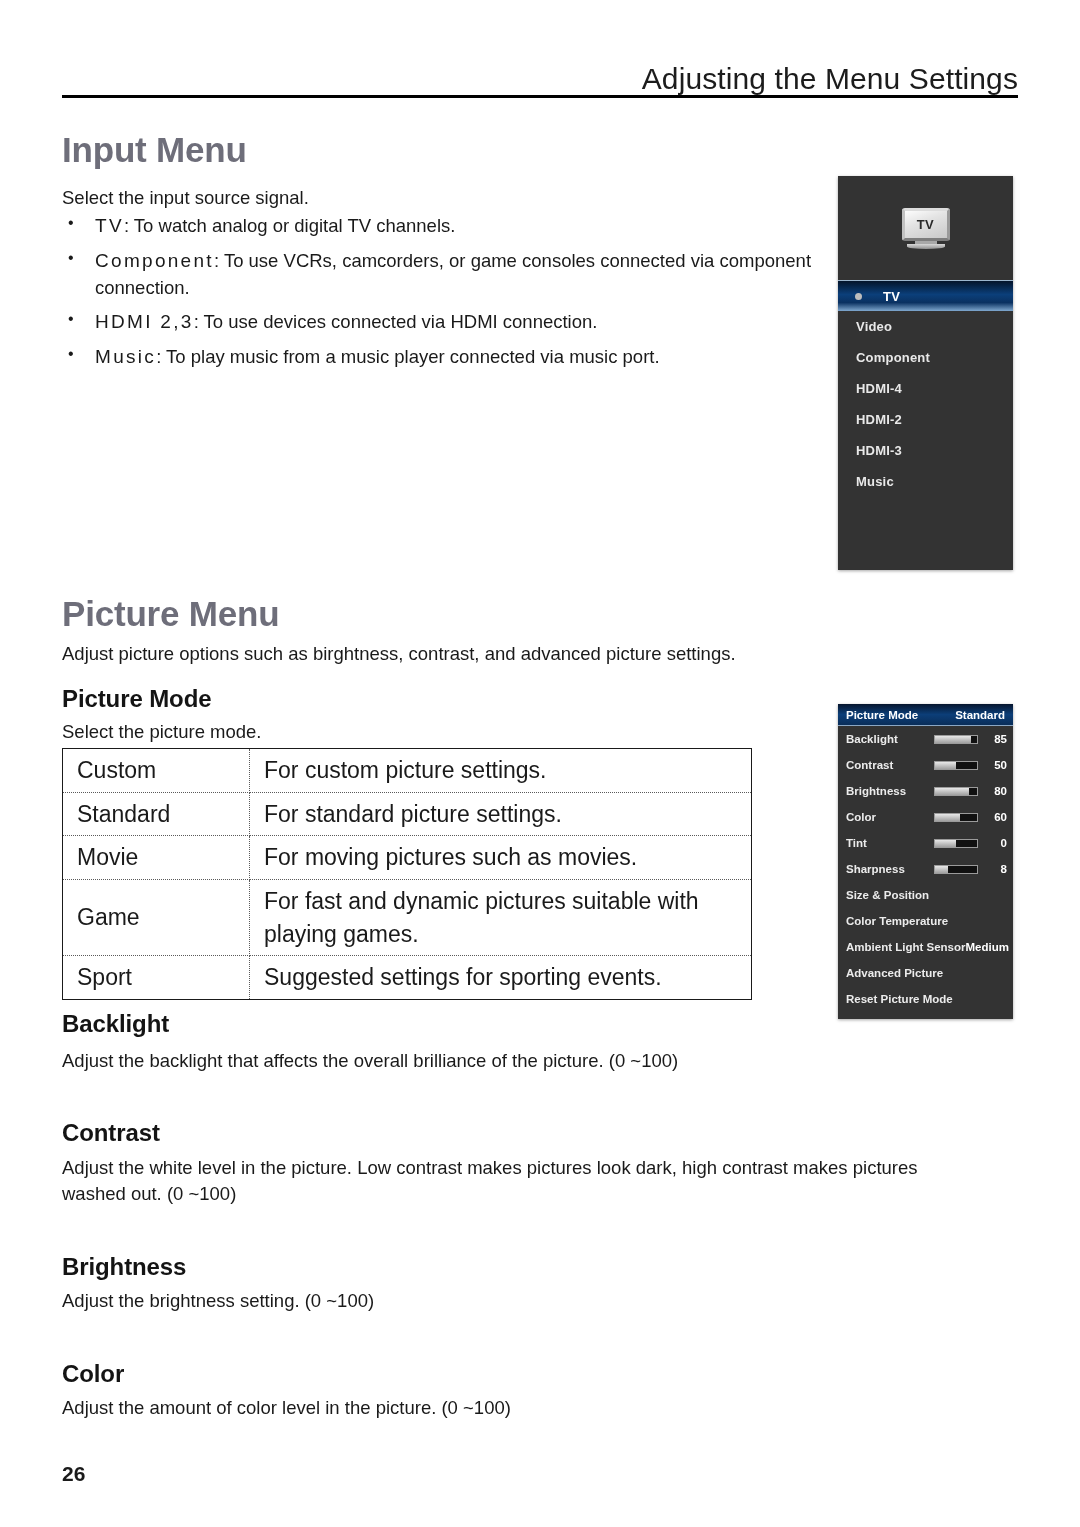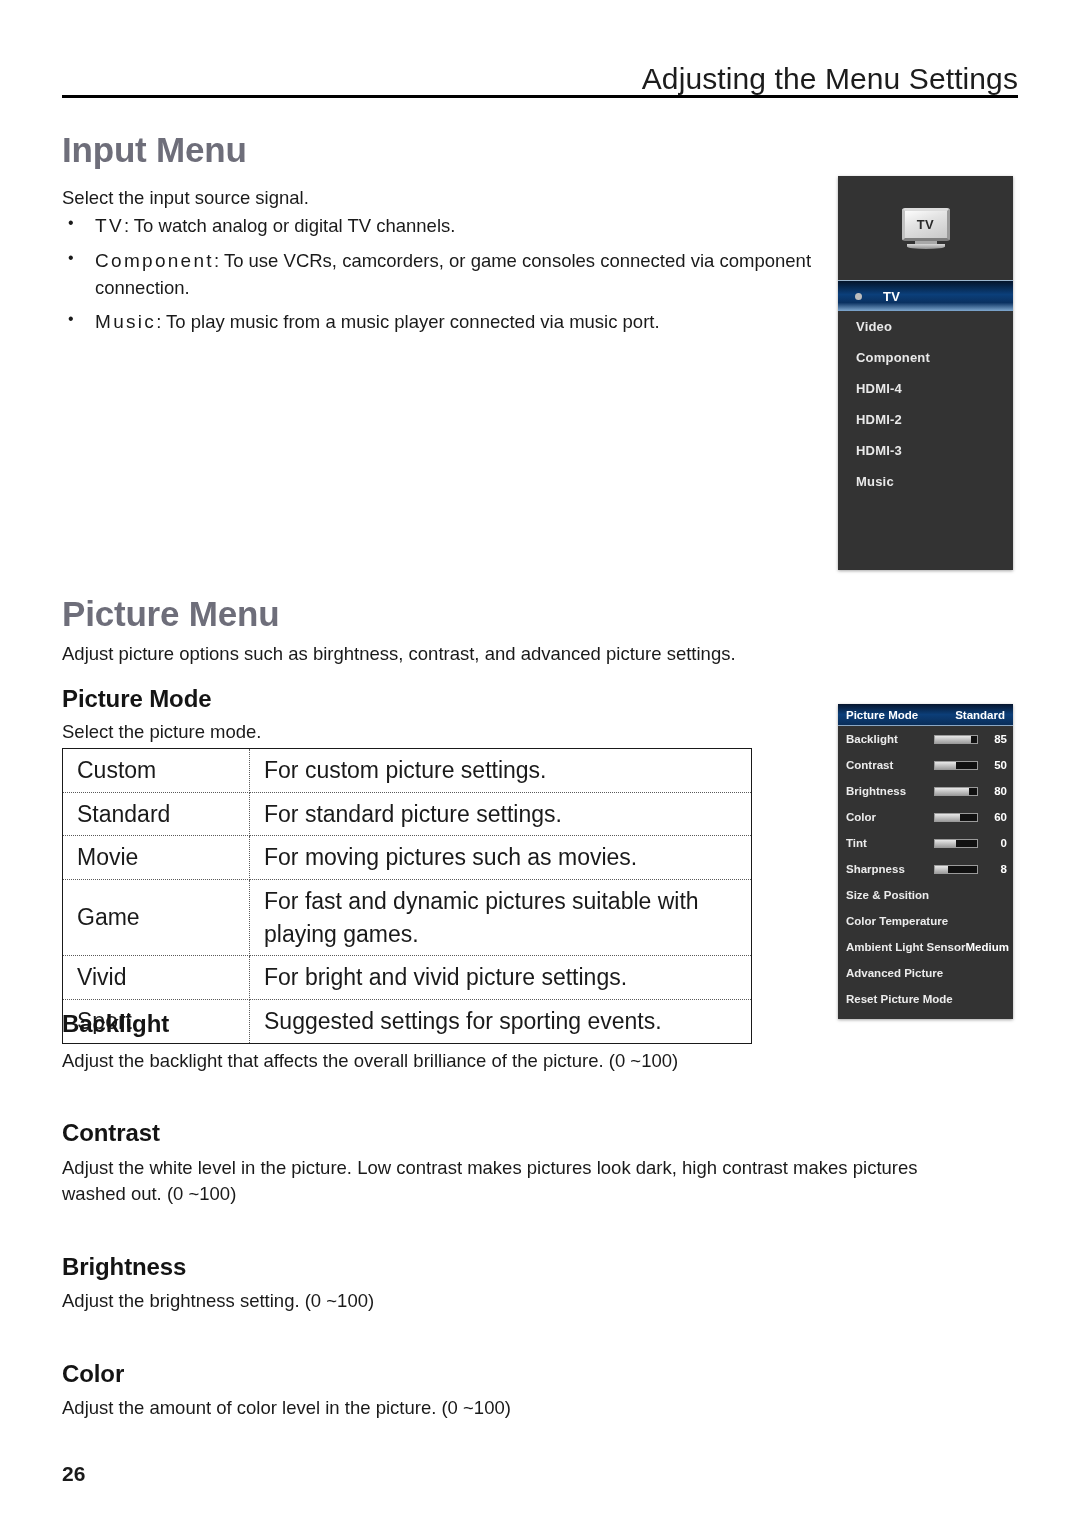--- a/index.html
+++ b/index.html
@@ -288,20 +288,21 @@
 <div class="page-header">
   <div class="page-header-title">Adjusting the Menu Settings</div>
 </div>
 
 <div class="h1" style="left:62px; top:132px;">Input Menu</div>
 <div class="body-text" style="left:62px; top:185px; width:760px;">Select the input source signal.</div>
 
 <div class="bullets" id="input-bullets">
     <div class="bullet-item"><span class="term">TV</span><span>: </span><span>To watch analog or digital TV channels.</span></div>
     <div class="bullet-item"><span class="term">Component</span><span>: </span><span>To use VCRs, camcorders, or game consoles connected via component connection.</span></div>
+    <div class="bullet-item"><span class="term">HDMI 2,3</span><span>: </span><span>To use devices connected via HDMI connection.</span></div>
     <div class="bullet-item"><span class="term">Music</span><span>: </span><span>To play music from a music player connected via music port.</span></div>
   </div>
 
 <div class="osd" id="input-osd">
   <div class="tv-icon-area">
     <div class="tv-glyph">
       <div class="bezel">
         <span>TV</span>
       </div>
       <div class="stand"></div>
@@ -353,24 +354,20 @@
         </tr>
         <tr>
           <td class="col-name">Movie</td>
           <td>For moving pictures such as movies.</td>
         </tr>
         <tr>
           <td class="col-name">Game</td>
           <td>For fast and dynamic pictures suitable with playing games.</td>
         </tr>
         <tr>
-          <td class="col-name">Vivid</td>
-          <td>For bright and vivid picture settings.</td>
-        </tr>
-        <tr>
           <td class="col-name">Sport</td>
           <td>Suggested settings for sporting events.</td>
         </tr>
       </tbody>
   </table>
 </div>
 
 <div class="osd" id="picture-osd">
   <div class="osd-title">
     <div class="t-left">Picture Mode</div>

